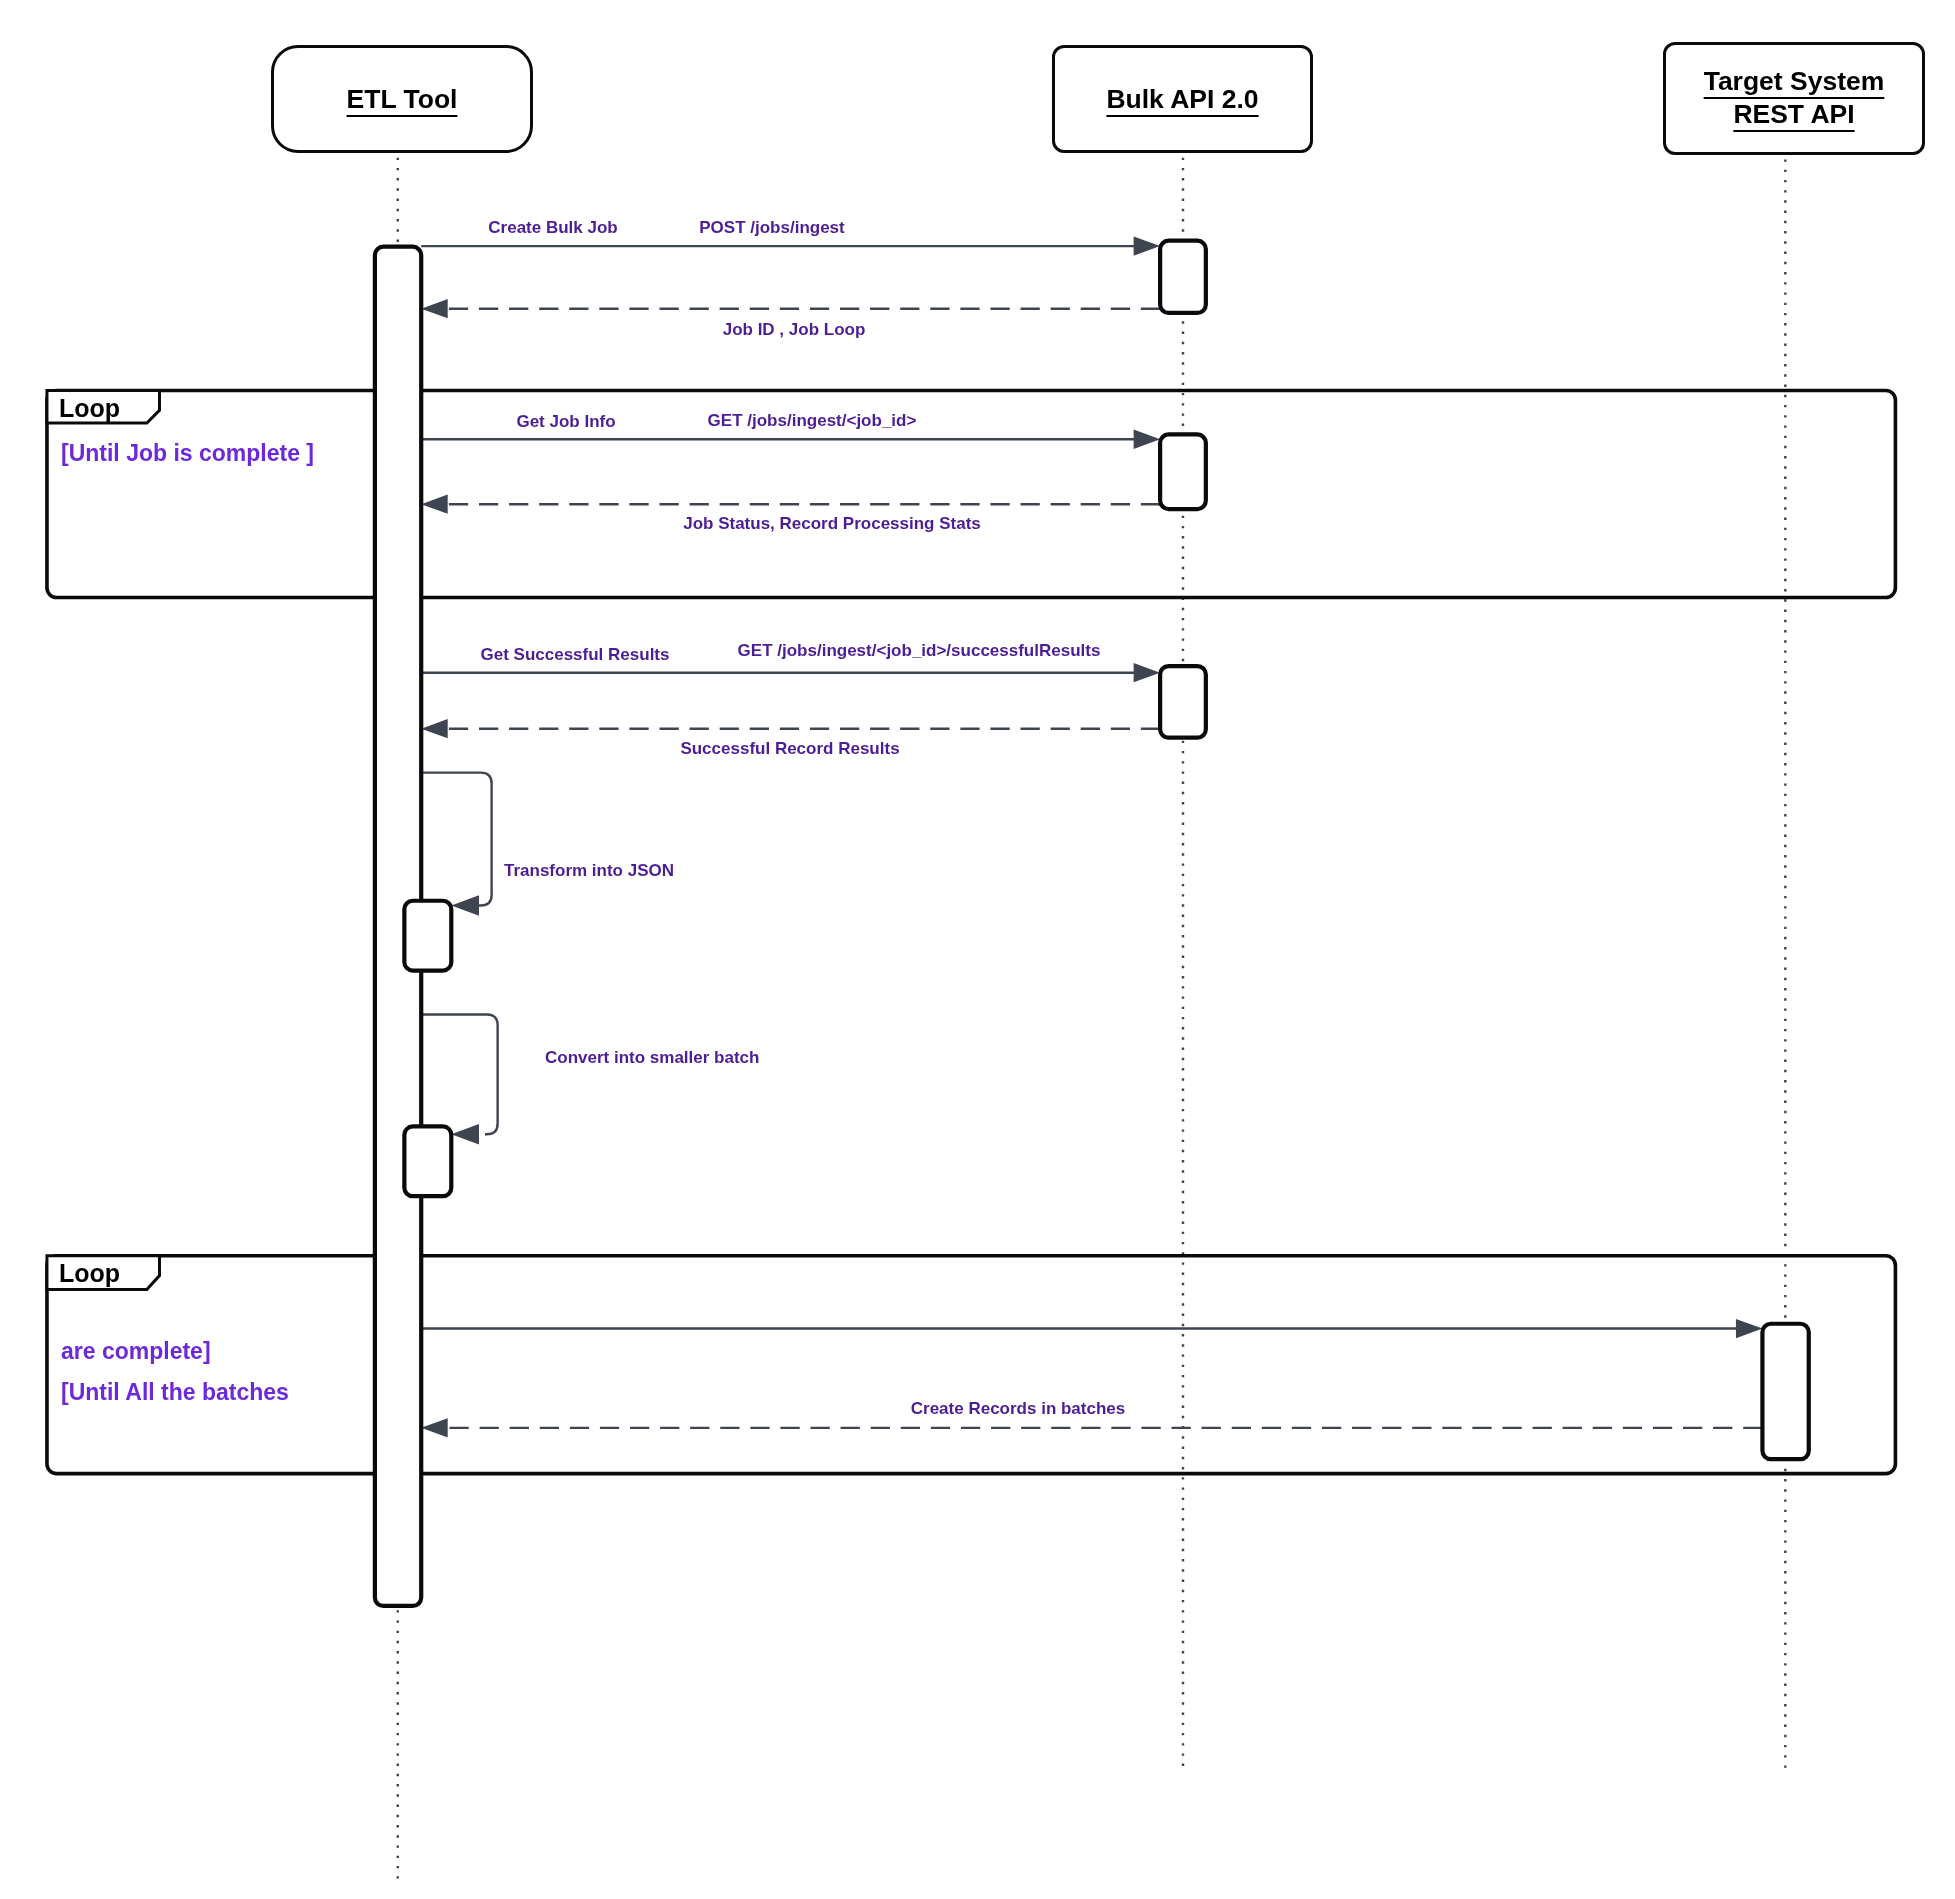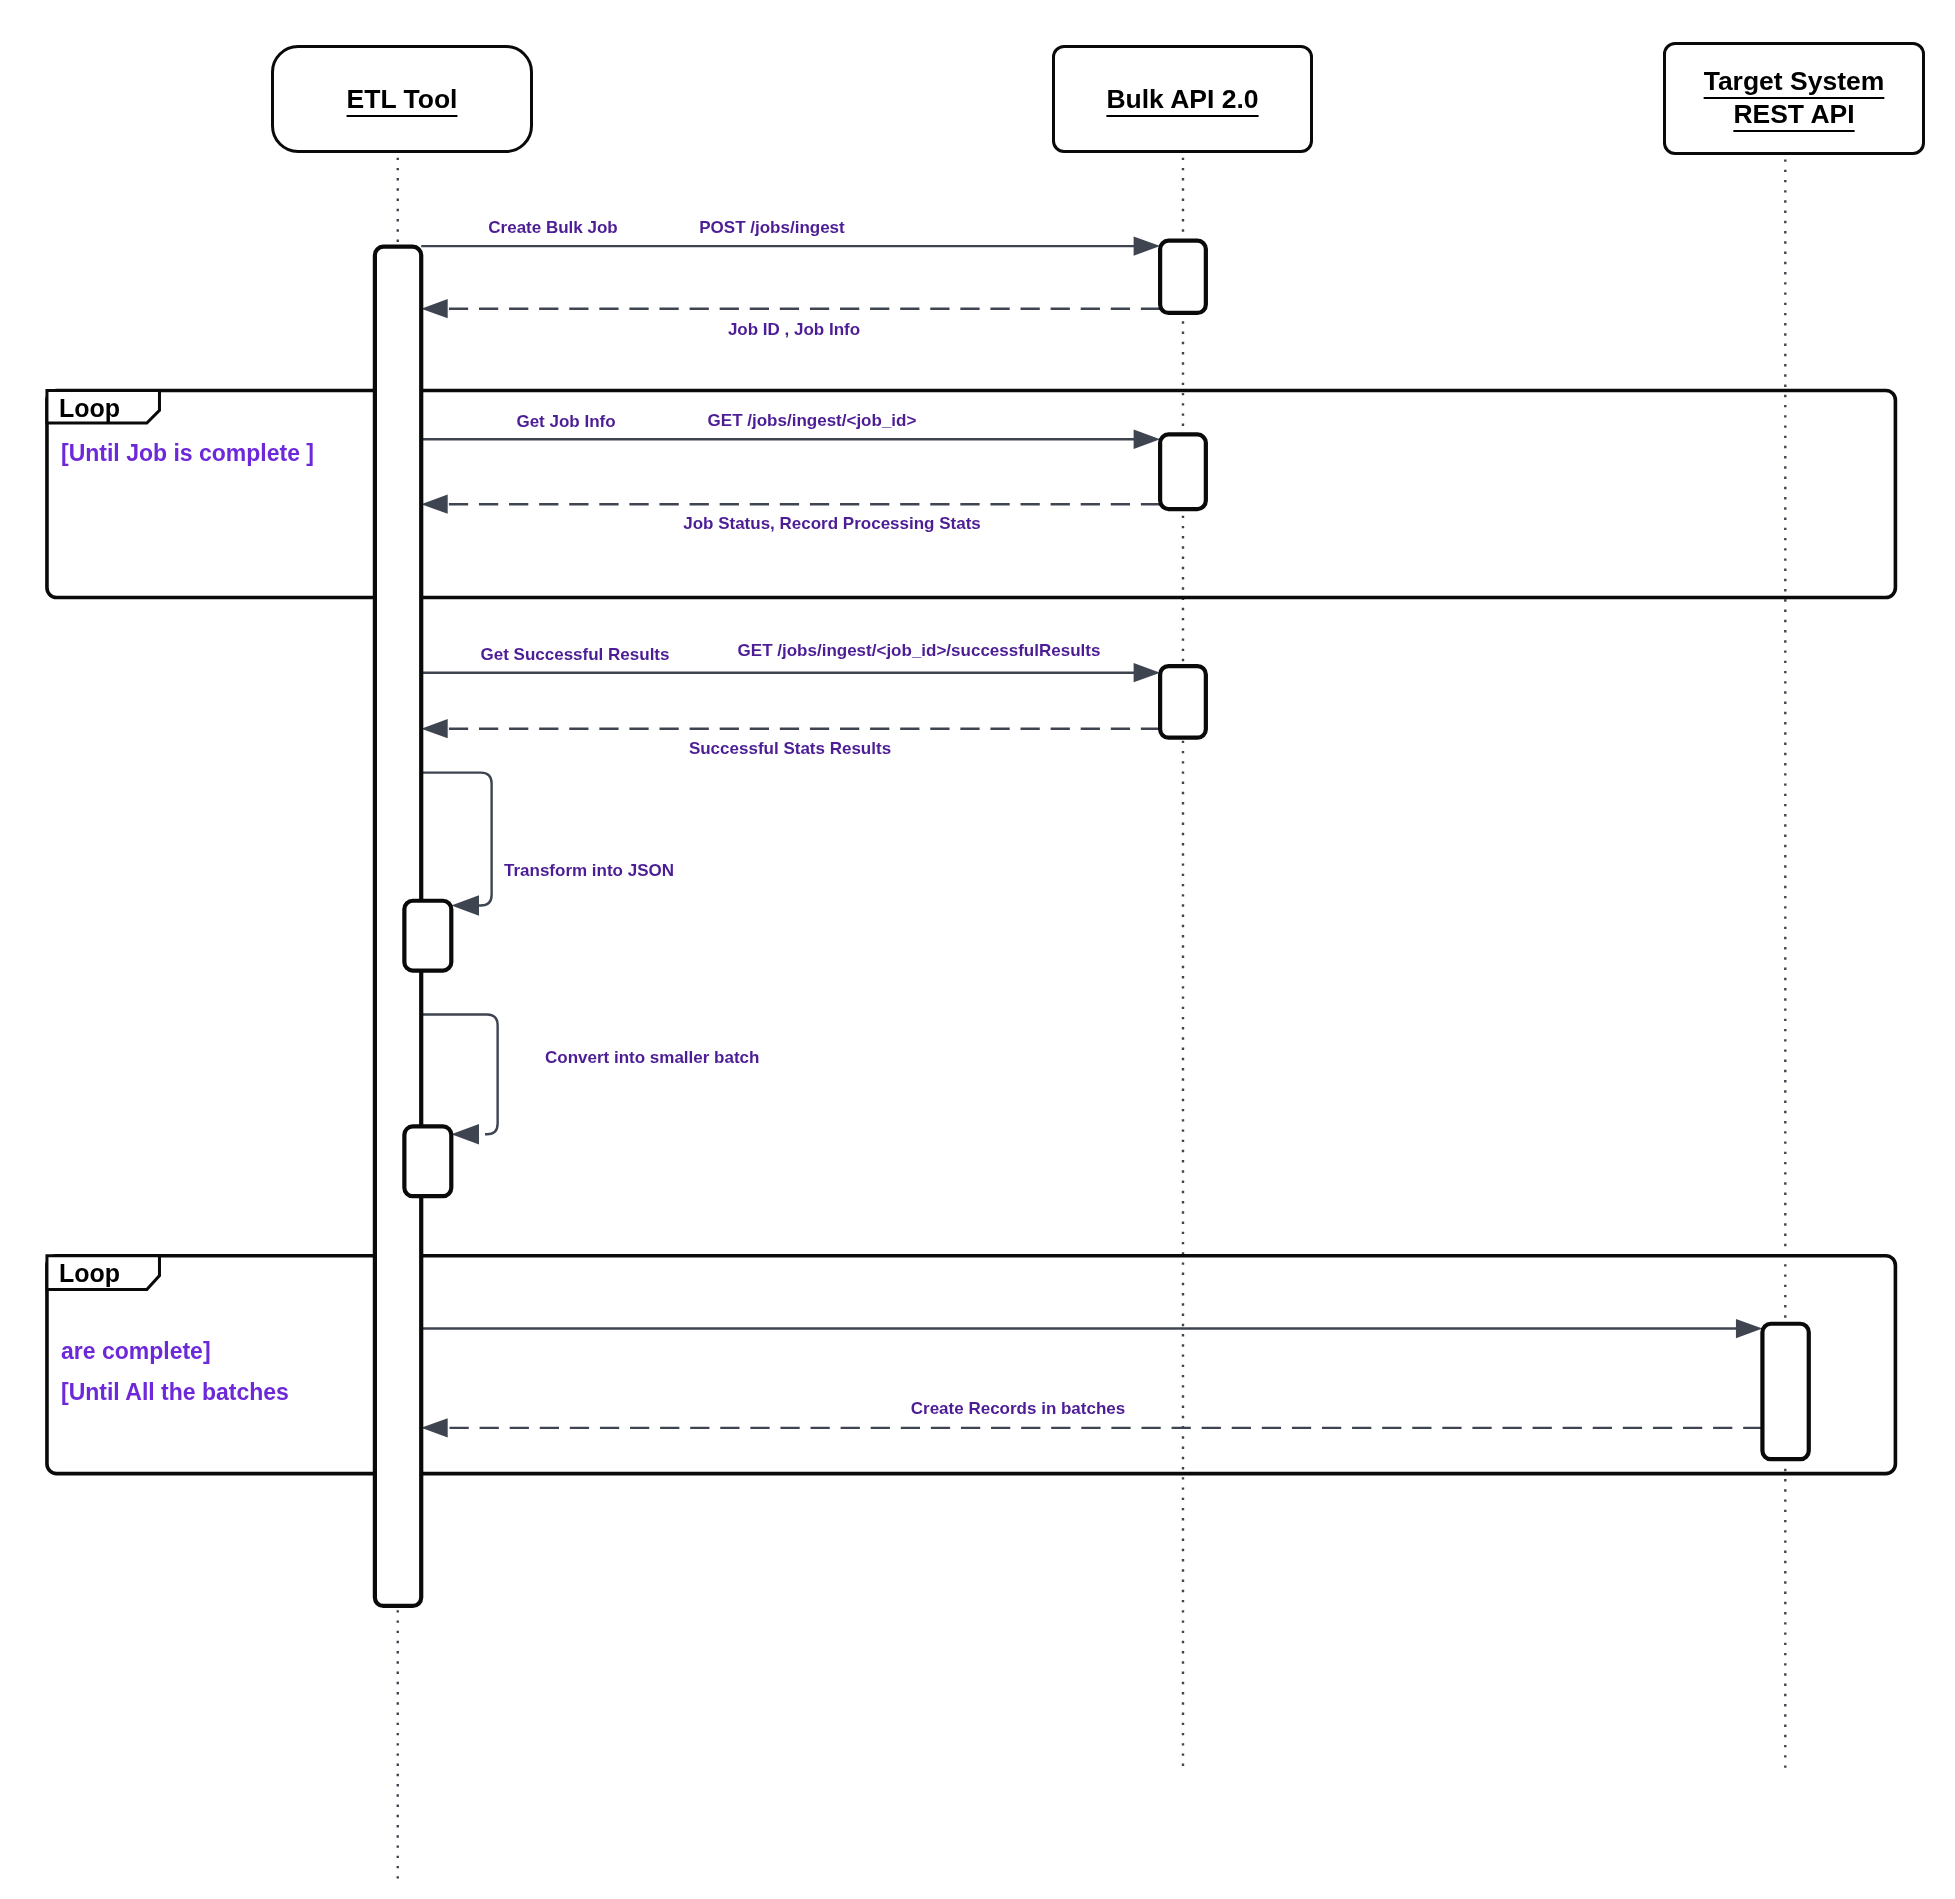--- a/index.html
+++ b/index.html
@@ -120,29 +120,29 @@
 
   <div class="loop-title" style="left:59px;top:408px;">Loop</div>
   <div class="loop-cond" style="left:61px;top:453px;">[Until Job is complete ]</div>
 
   <div class="loop-title" style="left:59px;top:1273px;">Loop</div>
   <div class="loop-cond" style="left:61px;top:1392px;">[Until All the batches</div>
   <div class="loop-cond" style="left:61px;top:1351px;">are complete]</div>
 
   <div class="msg-label" style="left:553px;top:228px;">Create Bulk Job</div>
   <div class="msg-label" style="left:772px;top:228px;">POST /jobs/ingest</div>
-  <div class="msg-label" style="left:794px;top:330px;">Job ID , Job Info</div>
+  <div class="msg-label" style="left:794px;top:330px;">Job ID , Job Loop</div>
 
   <div class="msg-label" style="left:566px;top:422px;">Get Job Info</div>
   <div class="msg-label" style="left:812px;top:421px;">GET /jobs/ingest/&lt;job_id&gt;</div>
   <div class="msg-label" style="left:832px;top:524px;">Job Status, Record Processing Stats</div>
 
   <div class="msg-label" style="left:575px;top:655px;">Get Successful Results</div>
   <div class="msg-label" style="left:919px;top:651px;">GET /jobs/ingest/&lt;job_id&gt;/successfulResults</div>
-  <div class="msg-label" style="left:790px;top:749px;">Successful Stats Results</div>
+  <div class="msg-label" style="left:790px;top:749px;">Successful Record Results</div>
 
   <div class="msg-label left-anchor" style="left:504px;top:871px;">Transform into JSON</div>
   <div class="msg-label left-anchor" style="left:509px;top:1058px;margin-left:36px;">Convert into smaller batch</div>
 
   <div class="msg-label" style="left:1018px;top:1389px;margin-top:20px;">Create Records in batches</div>
 
 </div>
 
 
 </body></html>

